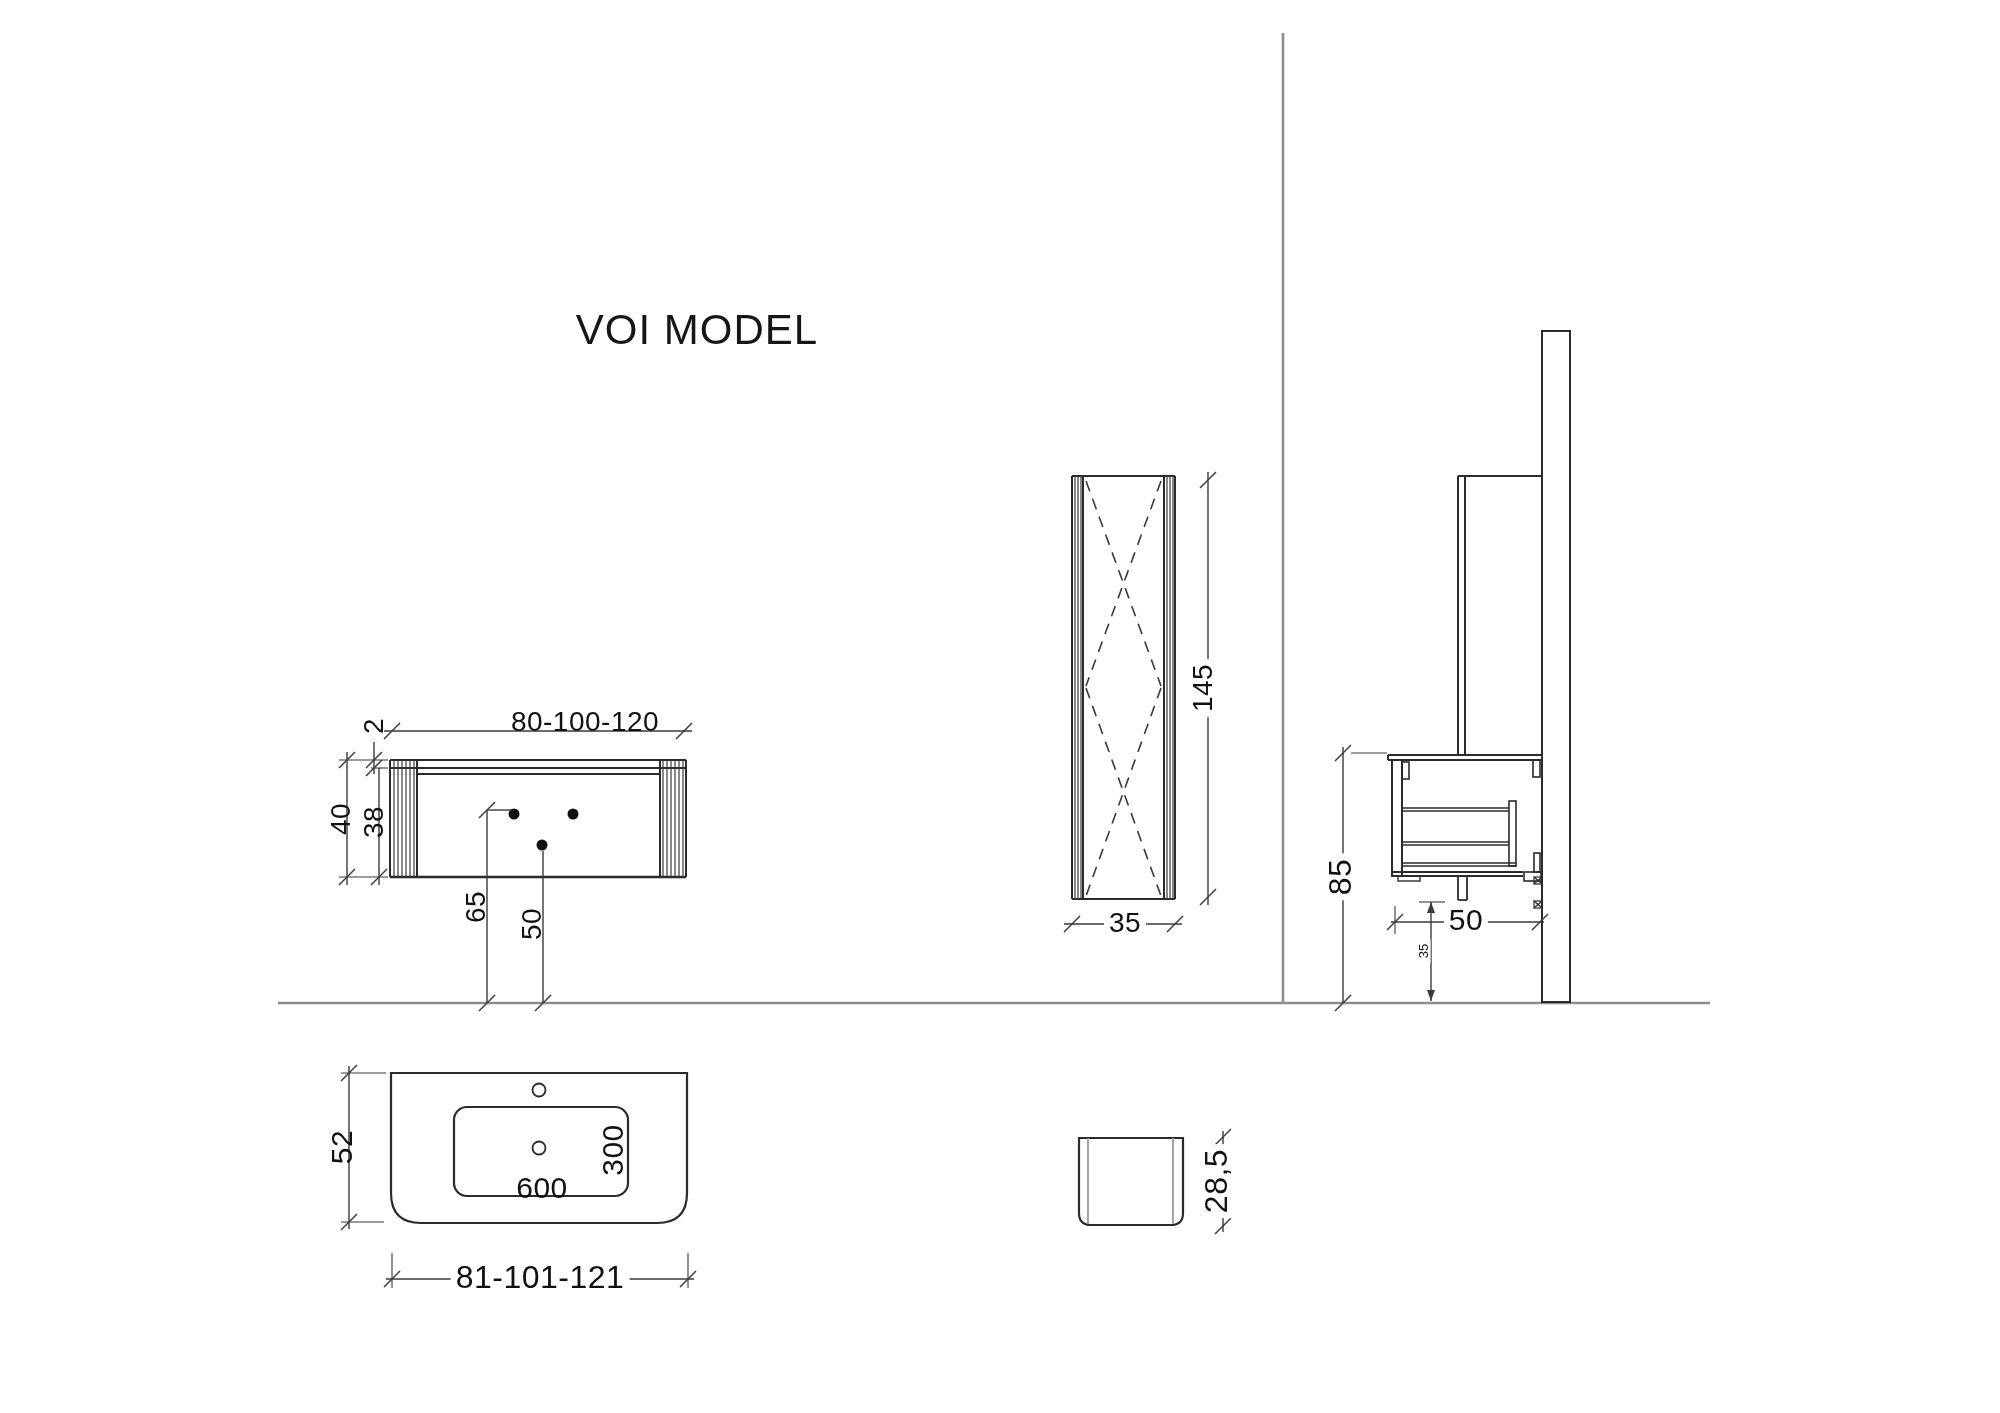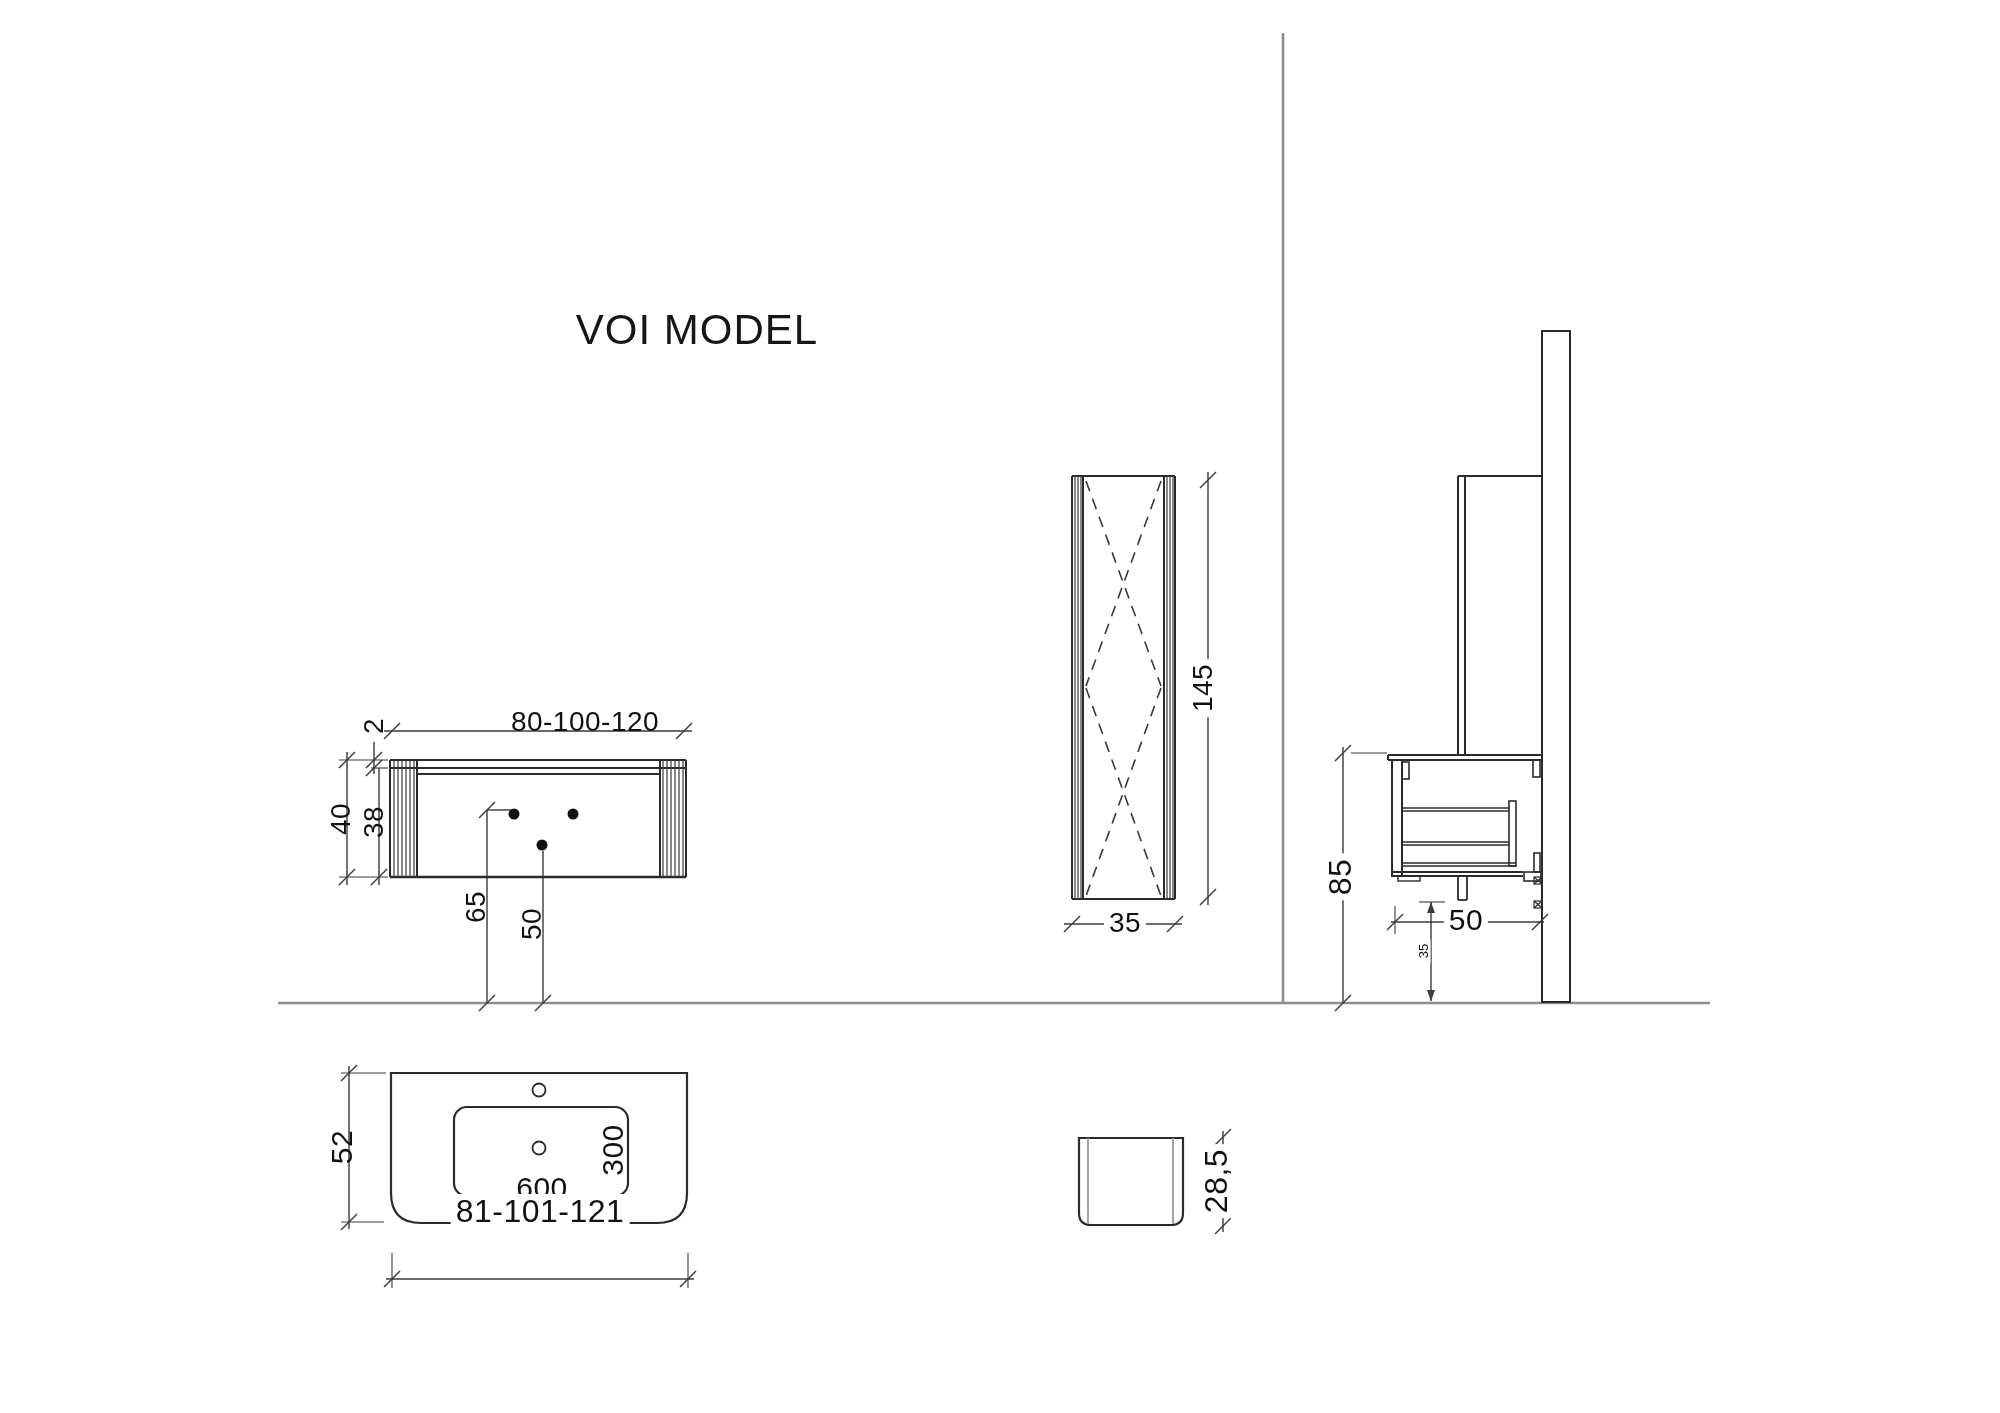--- a/index.html
+++ b/index.html
@@ -249,17 +249,17 @@
   <div class="lbl v bg" style="left:1203px;top:688px;">145</div>
   <div class="lbl bg" style="left:1125px;top:923px;">35</div>
 
   <div class="lbl v bg fs32" style="left:1340px;top:877px;">85</div>
   <div class="lbl bg fs30" style="left:1466px;top:920px;">50</div>
   <div class="lbl v fs13 bg" style="left:1423px;top:951px;">35</div>
 
   <div class="lbl v fs30" style="left:342px;top:1147px;">52</div>
   <div class="lbl fs30" style="left:542px;top:1180px;margin-top:8px;">600</div>
   <div class="lbl v fs30" style="left:613px;top:1150px;">300</div>
-  <div class="lbl bg fs32" style="left:540px;top:1211px;">81-101-121</div>
+  <div class="lbl bg fs32" style="left:540px;top:1277px;">81-101-121</div>
 
   <div class="lbl v bg fs32" style="left:1216px;top:1181px;">28,5</div>
 
 </div>
 
 </body></html>

